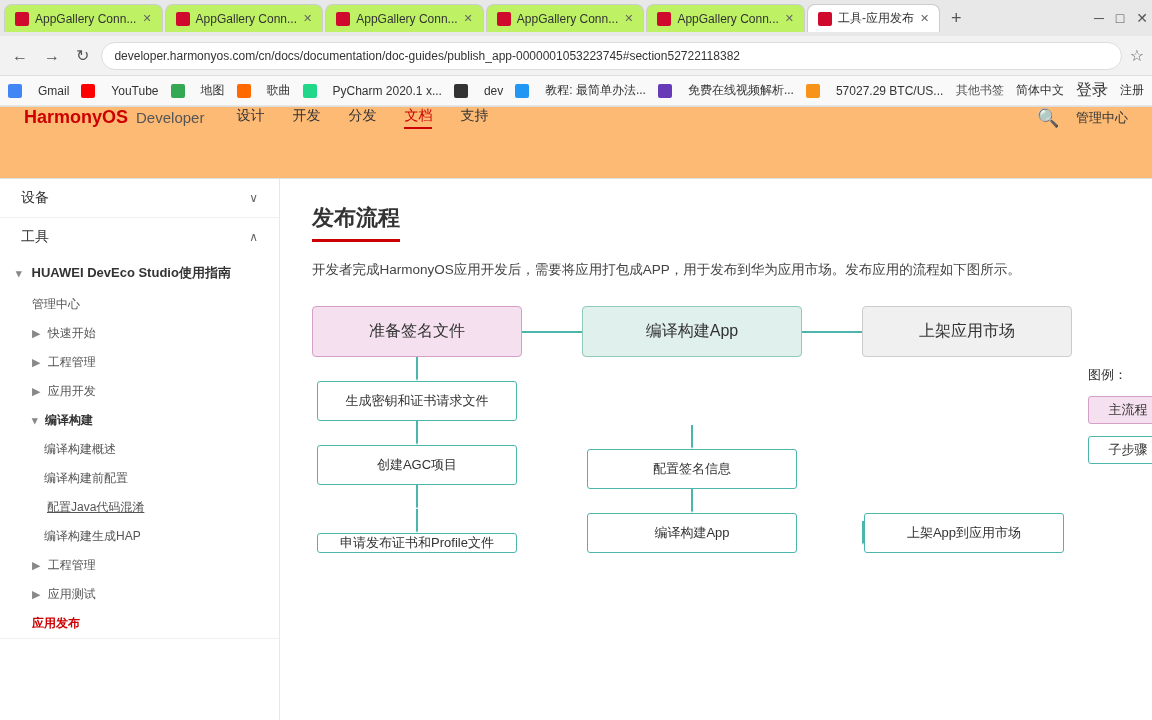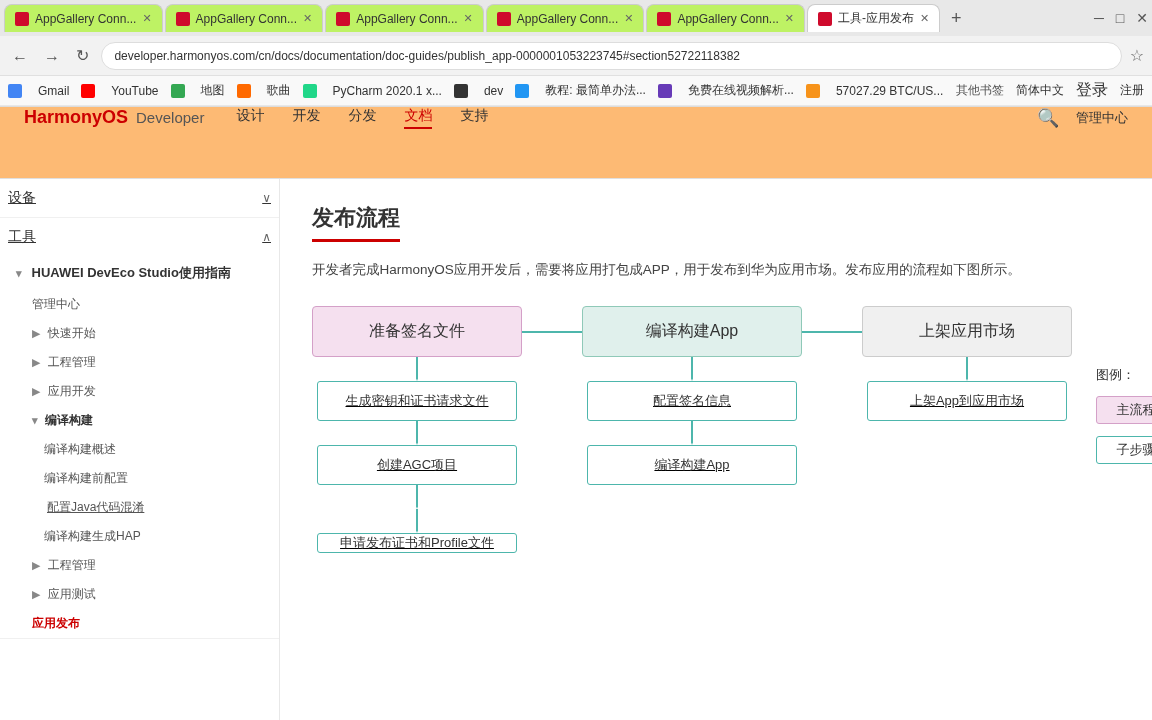--- a/index.html
+++ b/index.html
@@ -42,21 +42,21 @@
     .nav-link.active { color: #cc0000; border-bottom: 2px solid #cc0000; padding-bottom: 2px; }
     .header-right { margin-left: auto; display: flex; gap: 16px; align-items: center; font-size: 13px; color: #333; }
     .search-icon-btn { cursor: pointer; font-size: 18px; color: #555; }
 
     
     .main-layout { display: flex; height: calc(720px - 36px - 40px - 30px - 56px); }
 
     
     .sidebar { width: 280px; border-right: 1px solid #e8e8e8; overflow-y: auto; background: #fff; flex-shrink: 0; }
     .sidebar-section { border-bottom: 1px solid #f0f0f0; }
-    .sidebar-section-header { display: flex; align-items: center; justify-content: space-between; padding: 10px 8px; cursor: pointer; font-size: 14px; color: #333; text-decoration: underline; }
+    .sidebar-section-header { display: flex; align-items: center; justify-content: space-between; padding: 10px 21px; cursor: pointer; font-size: 14px; color: #333; }
     .sidebar-chevron { font-size: 12px; color: #666; }
     .sidebar-item { padding: 8px 16px 8px 24px; font-size: 13px; color: #333; cursor: pointer; display: flex; align-items: center; gap: 6px; }
     .sidebar-sub-item { padding: 6px 16px 6px 32px; font-size: 12px; color: #555; cursor: pointer; }
     .expand-icon { font-size: 11px; color: #888; margin-right: 4px; }
 
     
     .content-area { flex: 1; overflow-y: auto; padding: 24px 32px; background: #fff; }
 
     .content-wrapper { position: relative; }
   </style>
@@ -242,42 +242,42 @@
       </div>
     </div>
   </div>
 
   <div class="content-area">
     <div class="content-wrapper">
       <h1 style="font-size:22px;font-weight:600;color:#333;display:inline-block;padding-bottom:6px;border-bottom:3px solid #cc0000;margin-bottom:16px;">发布流程</h1>
       <p style="font-size:13.5px;color:#444;line-height:1.8;margin-bottom:24px;">开发者完成HarmonyOS应用开发后，需要将应用打包成APP，用于发布到华为应用市场。发布应用的流程如下图所示。</p>
 
       
-      <div style="display:flex;align-items:flex-start;gap:24px;">
+      <div style="display:flex;align-items:flex-start;gap:16px;">
 
         <div style="flex:1;">
 
           <div style="display:flex;gap:0;align-items:stretch;">
 
             <div style="background:#f5e0ef;border:1.5px solid #d4a0c8;border-radius:4px;padding:14px 0;min-width:210px;text-align:center;font-size:16px;color:#333;">准备签名文件</div>
 
             <div style="display:flex;align-items:center;width:60px;">
               <div style="height:2px;flex:1;background:#4db6ac;"></div>
             </div>
 
             <div style="background:#e0f0ec;border:1.5px solid #8fc9b8;border-radius:4px;padding:14px 0;min-width:220px;text-align:center;font-size:16px;color:#333;">编译构建App</div>
 
             <div style="display:flex;align-items:center;width:60px;">
               <div style="height:2px;flex:1;background:#4db6ac;"></div>
             </div>
 
             <div style="background:#f0f0f0;border:1.5px solid #ccc;border-radius:4px;padding:14px 0;min-width:210px;text-align:center;font-size:16px;color:#333;">上架应用市场</div>
           </div>
 
-          <div style="display:flex;gap:0;align-items:flex-start;margin-top:0;text-decoration:underline;">
+          <div style="display:flex;gap:0;align-items:flex-end;margin-top:0;">
 
             <div style="display:flex;flex-direction:column;align-items:center;min-width:210px;">
               <svg width="2" height="24">
                   <line x1="1" y1="0" x2="1" y2="18" stroke="#4db6ac" stroke-width="2"></line>
                   <polygon points="1,24 -3,14 5,14" fill="#4db6ac"></polygon>
                 </svg>
               <div style="border:1.5px solid #4db6ac;border-radius:3px;padding:10px 12px;min-width:200px;text-align:center;font-size:13px;color:#333;background:#fff;">生成密钥和证书请求文件</div>
               <svg width="2" height="24">
                   <line x1="1" y1="0" x2="1" y2="18" stroke="#4db6ac" stroke-width="2"></line>
                   <polygon points="1,24 -3,14 5,14" fill="#4db6ac"></polygon>
@@ -304,21 +304,21 @@
               <div style="border:1.5px solid #4db6ac;border-radius:3px;padding:10px 12px;min-width:210px;text-align:center;font-size:13px;color:#333;background:#fff;">配置签名信息</div>
               <svg width="2" height="24">
                   <line x1="1" y1="0" x2="1" y2="18" stroke="#4db6ac" stroke-width="2"></line>
                   <polygon points="1,24 -3,14 5,14" fill="#4db6ac"></polygon>
                 </svg>
               <div style="border:1.5px solid #4db6ac;border-radius:3px;padding:10px 12px;min-width:210px;text-align:center;font-size:13px;color:#333;background:#fff;">编译构建App</div>
             </div>
 
             <div style="width:60px;"></div>
 
-            <div style="display:flex;flex-direction:column;align-items:center;min-width:210px;">
+            <div style="display:flex;flex-direction:row;align-items:center;min-width:210px;">
               <svg width="2" height="24">
                   <line x1="1" y1="0" x2="1" y2="18" stroke="#4db6ac" stroke-width="2"></line>
                   <polygon points="1,24 -3,14 5,14" fill="#4db6ac"></polygon>
                 </svg>
               <div style="border:1.5px solid #4db6ac;border-radius:3px;padding:10px 12px;min-width:200px;text-align:center;font-size:13px;color:#333;background:#fff;">上架App到应用市场</div>
             </div>
           </div>
         </div>
 
         <div style="display:flex;flex-direction:column;align-items:flex-start;gap:12px;padding-top:60px;min-width:160px;">

